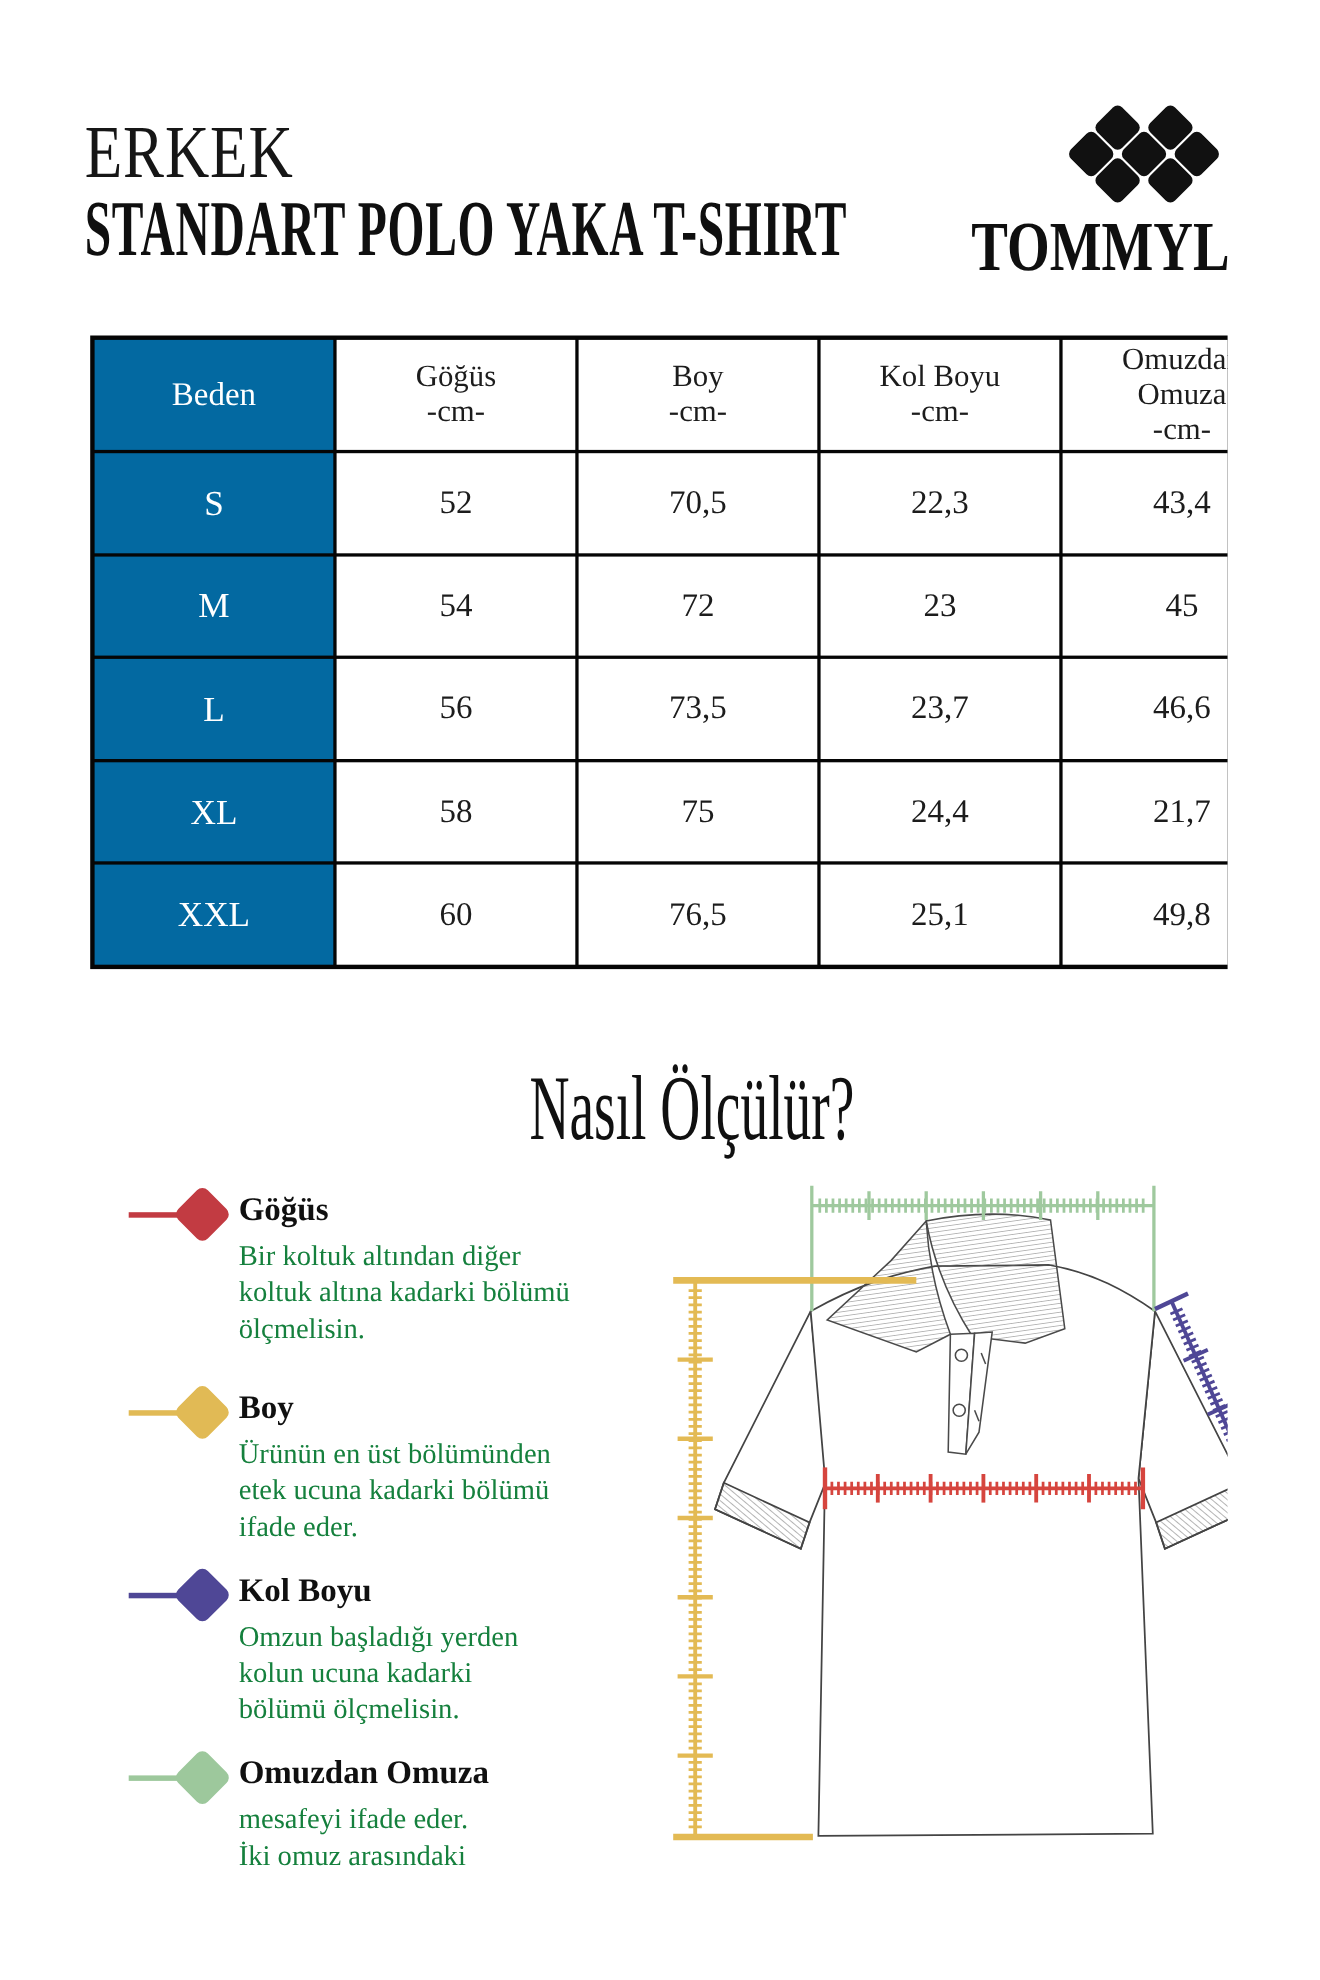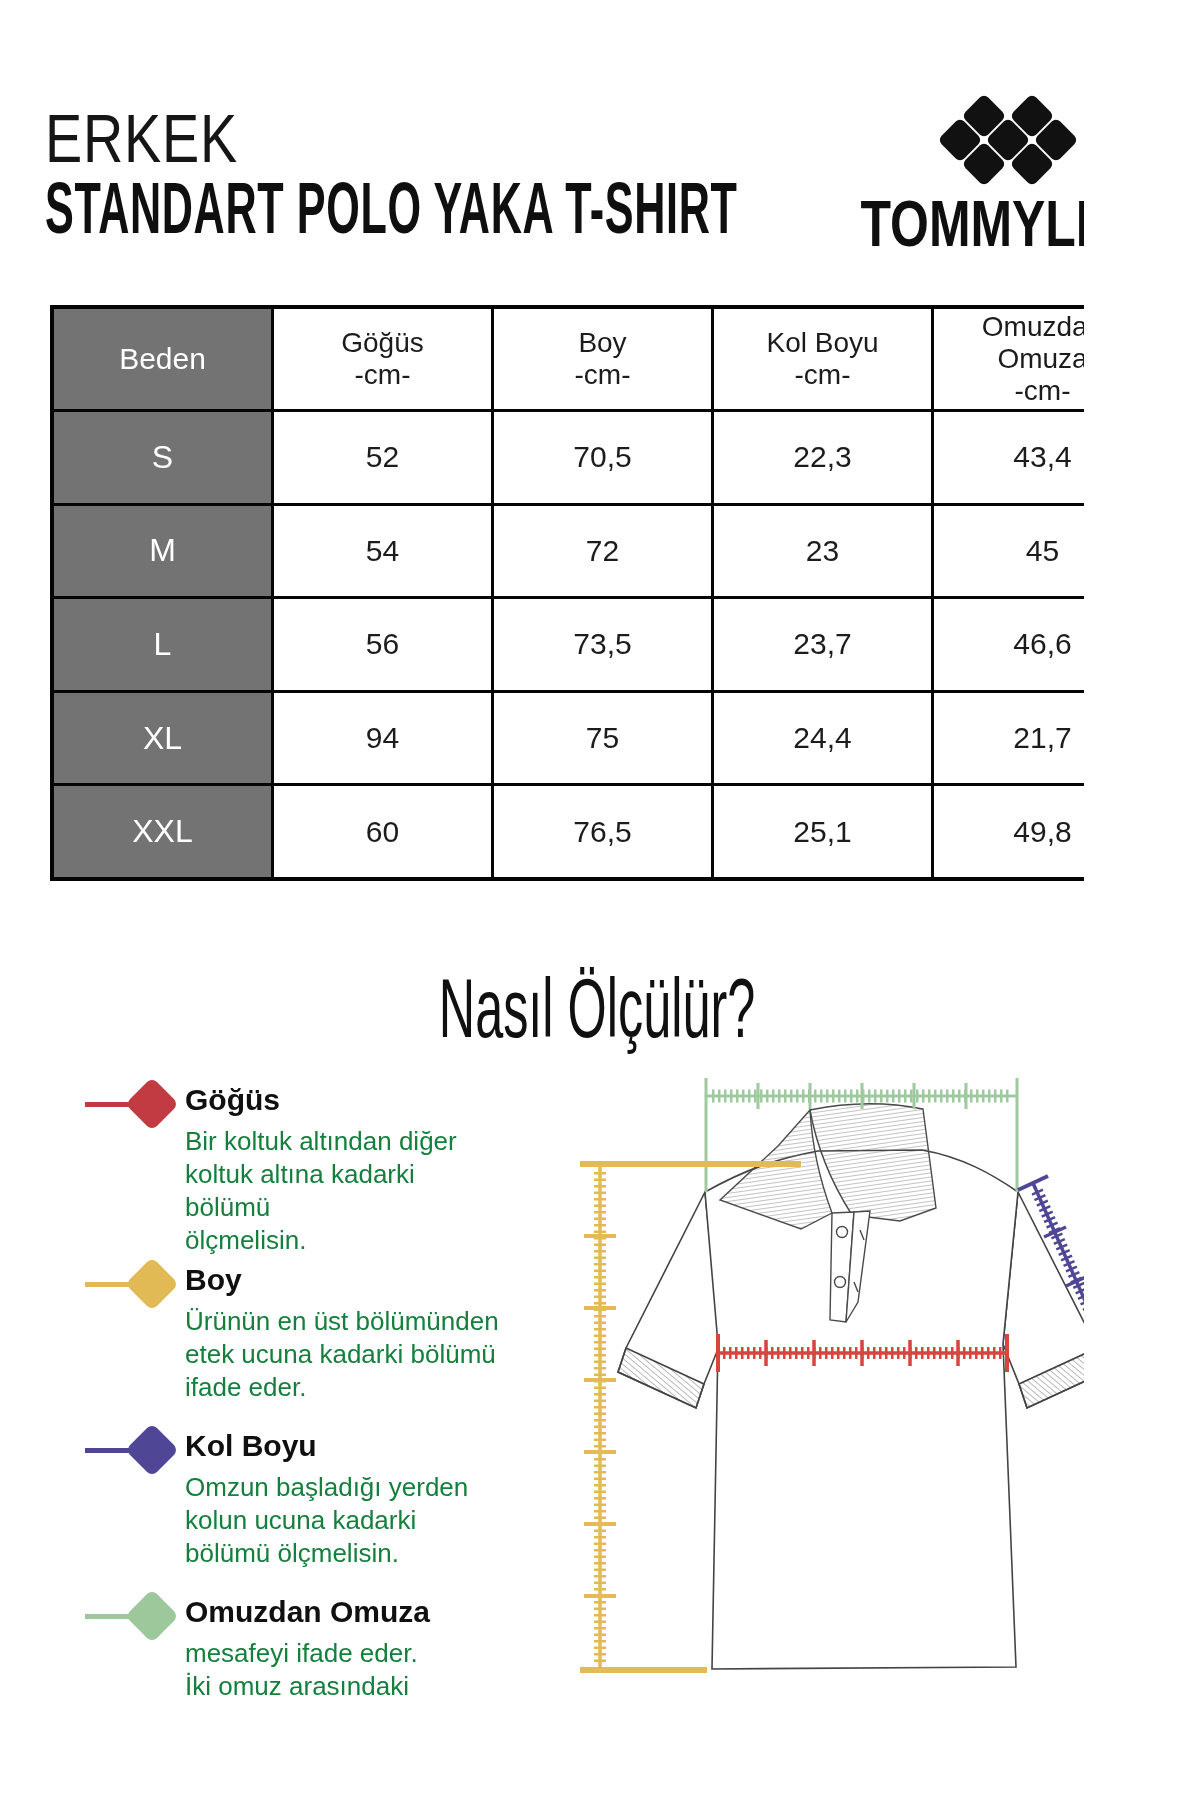--- a/index.html
+++ b/index.html
@@ -1,36 +1,36 @@
 <!DOCTYPE html>
 <html><head>
 <meta charset="utf-8">
 <style>
   html,body{margin:0;padding:0;background:#ffffff;}
   .page{position:relative;width:1084px;height:1800px;background:#ffffff;overflow:hidden;
-        font-family:Liberation Sans, sans-serif;color:#141414;}
+        font-family:Liberation Serif, serif;color:#141414;margin-left:32px;}
 
   
   .t-erkek{position:absolute;left:45px;top:104px;font-size:68px;line-height:1;font-weight:400;
            color:#161616;transform:scaleX(.82);transform-origin:left top;letter-spacing:1px;white-space:nowrap;}
   .t-product{position:absolute;left:45px;top:172px;font-size:72px;line-height:1;font-weight:700;
            color:#0f0f0f;transform:scaleX(.6);transform-origin:left top;letter-spacing:1px;white-space:nowrap;}
   .logo{position:absolute;left:935px;top:98px;width:146px;height:92px;}
   .dia{position:absolute;width:32px;height:32px;background:#111111;border-radius:6px;
        transform:translate(-50%,-50%) rotate(45deg);}
   .brand{position:absolute;left:807px;top:192px;width:400px;text-align:center;font-size:64px;
          line-height:1;font-weight:700;color:#0f0f0f;transform:scaleX(.78);white-space:nowrap;}
 
   
   .size-table{position:absolute;left:50px;top:305px;width:1105px;height:576px;background:#050505;
       padding:4px;box-sizing:border-box;display:grid;grid-template-columns:repeat(5,1fr);
       grid-template-rows:100px repeat(5,1fr);gap:3px;}
   .cell{background:#ffffff;display:flex;flex-direction:column;align-items:center;justify-content:center;
         font-size:30px;color:#1c1c1c;text-align:center;}
-  .cell.black{background:#737373;color:#ffffff;}
+  .cell.black{background:#0369a1;color:#ffffff;}
   .cell .cn{font-size:28px;line-height:1.15;max-width:160px;}
   .cell .cu{font-size:28px;line-height:1.15;}
   .cell.size{font-size:32px;}
   .cell.headname{font-size:30px;}
 
   
   .measure-title{position:absolute;left:0;top:962px;width:1194px;text-align:center;font-size:84px;
       line-height:1.1;font-weight:400;color:#101010;transform:scaleX(.6);white-space:nowrap;}
   .legend-item{position:absolute;left:85px;width:420px;}
   .pin{position:absolute;left:0;top:0;width:95px;height:44px;}
@@ -97,21 +97,21 @@
     <div class="cell">23</div>
     <div class="cell">45</div>
 
     <div class="cell black size">L</div>
     <div class="cell">56</div>
     <div class="cell">73,5</div>
     <div class="cell">23,7</div>
     <div class="cell">46,6</div>
 
     <div class="cell black size">XL</div>
-    <div class="cell">94</div>
+    <div class="cell">58</div>
     <div class="cell">75</div>
     <div class="cell">24,4</div>
     <div class="cell">21,7</div>
 
     <div class="cell black size">XXL</div>
     <div class="cell">60</div>
     <div class="cell">76,5</div>
     <div class="cell">25,1</div>
     <div class="cell">49,8</div>
   </div>

